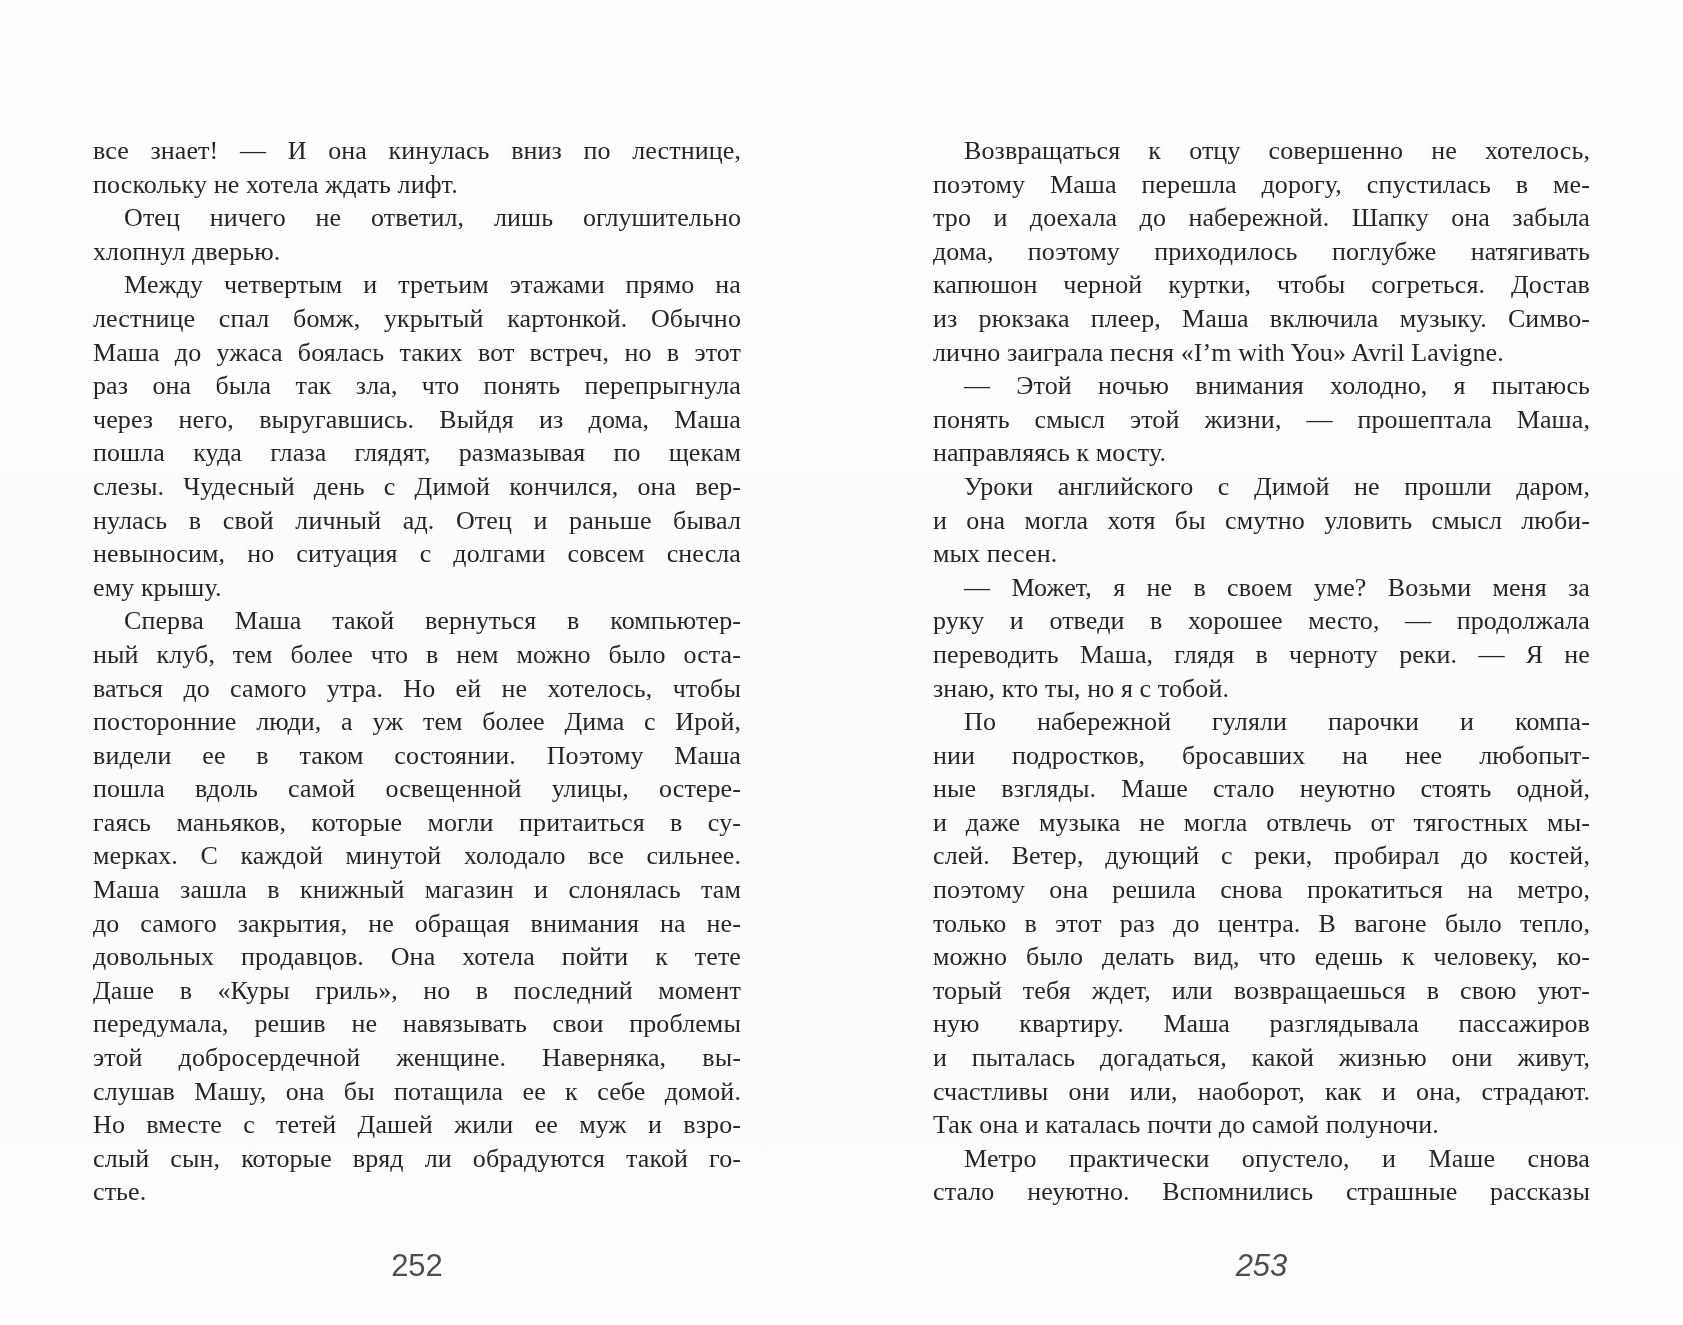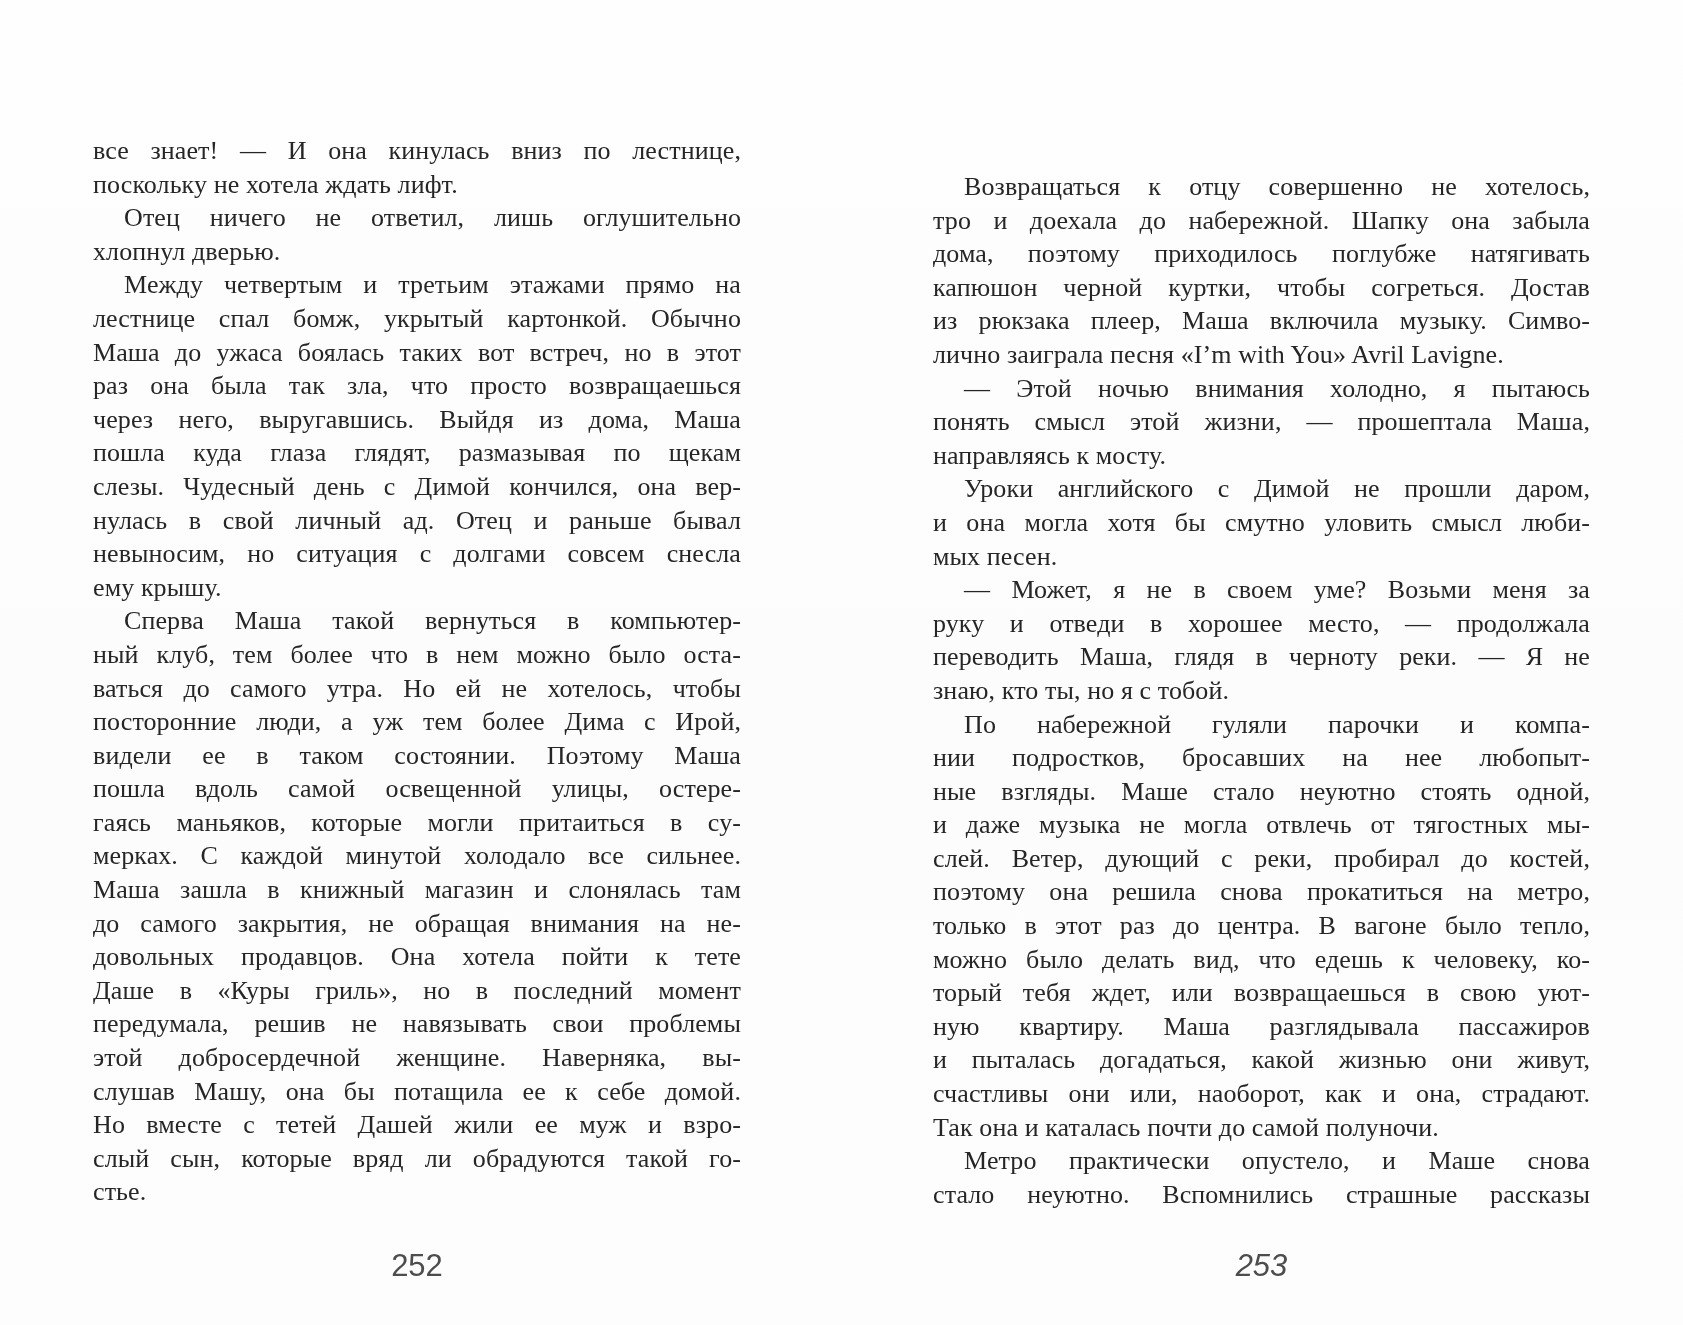--- a/index.html
+++ b/index.html
@@ -21,21 +21,21 @@
   }
   .page-text {
     position: absolute;
     top: 134px;
     font-size: 26px;
     line-height: 33.6px;
     color: #262626;
     letter-spacing: 0.1px;
   }
   .page-text.left  { left: 93px;  width: 648px; }
-  .page-text.right { left: 933px; width: 657px; margin-top: 36px; }
+  .page-text.right { left: 933px; width: 657px; }
   .line {
     text-align: justify;
     text-align-last: justify;
     white-space: normal;
   }
   .line.para-end { text-align-last: left; }
   .line.indent   { text-indent: 31px; }
   .page-number {
     position: absolute;
     top: 1248px;
@@ -52,21 +52,21 @@
 
 <div class="spread">
   <div class="page-text left">
       <div class="line">все знает! — И она кинулась вниз по лестнице,</div>
       <div class="line para-end">поскольку не хотела ждать лифт.</div>
       <div class="line indent">Отец ничего не ответил, лишь оглушительно</div>
       <div class="line para-end">хлопнул дверью.</div>
       <div class="line indent">Между четвертым и третьим этажами прямо на</div>
       <div class="line">лестнице спал бомж, укрытый картонкой. Обычно</div>
       <div class="line">Маша до ужаса боялась таких вот встреч, но в этот</div>
-      <div class="line">раз она была так зла, что просто возвращаешься</div>
+      <div class="line">раз она была так зла, что понять перепрыгнула</div>
       <div class="line">через него, выругавшись. Выйдя из дома, Маша</div>
       <div class="line">пошла куда глаза глядят, размазывая по щекам</div>
       <div class="line">слезы. Чудесный день с Димой кончился, она вер-</div>
       <div class="line">нулась в свой личный ад. Отец и раньше бывал</div>
       <div class="line">невыносим, но ситуация с долгами совсем снесла</div>
       <div class="line para-end">ему крышу.</div>
       <div class="line indent">Сперва Маша такой вернуться в компьютер-</div>
       <div class="line">ный клуб, тем более что в нем можно было оста-</div>
       <div class="line">ваться до самого утра. Но ей не хотелось, чтобы</div>
       <div class="line">посторонние люди, а уж тем более Дима с Ирой,</div>
@@ -80,20 +80,21 @@
       <div class="line">Даше в «Куры гриль», но в последний момент</div>
       <div class="line">передумала, решив не навязывать свои проблемы</div>
       <div class="line">этой добросердечной женщине. Наверняка, вы-</div>
       <div class="line">слушав Машу, она бы потащила ее к себе домой.</div>
       <div class="line">Но вместе с тетей Дашей жили ее муж и взро-</div>
       <div class="line">слый сын, которые вряд ли обрадуются такой го-</div>
       <div class="line para-end">стье.</div>
     </div>
   <div class="page-text right">
       <div class="line indent">Возвращаться к отцу совершенно не хотелось,</div>
+      <div class="line">поэтому Маша перешла дорогу, спустилась в ме-</div>
       <div class="line">тро и доехала до набережной. Шапку она забыла</div>
       <div class="line">дома, поэтому приходилось поглубже натягивать</div>
       <div class="line">капюшон черной куртки, чтобы согреться. Достав</div>
       <div class="line">из рюкзака плеер, Маша включила музыку. Симво-</div>
       <div class="line para-end">лично заиграла песня «I’m with You» Avril Lavigne.</div>
       <div class="line indent">— Этой ночью внимания холодно, я пытаюсь</div>
       <div class="line">понять смысл этой жизни, — прошептала Маша,</div>
       <div class="line para-end">направляясь к мосту.</div>
       <div class="line indent">Уроки английского с Димой не прошли даром,</div>
       <div class="line">и она могла хотя бы смутно уловить смысл люби-</div>

